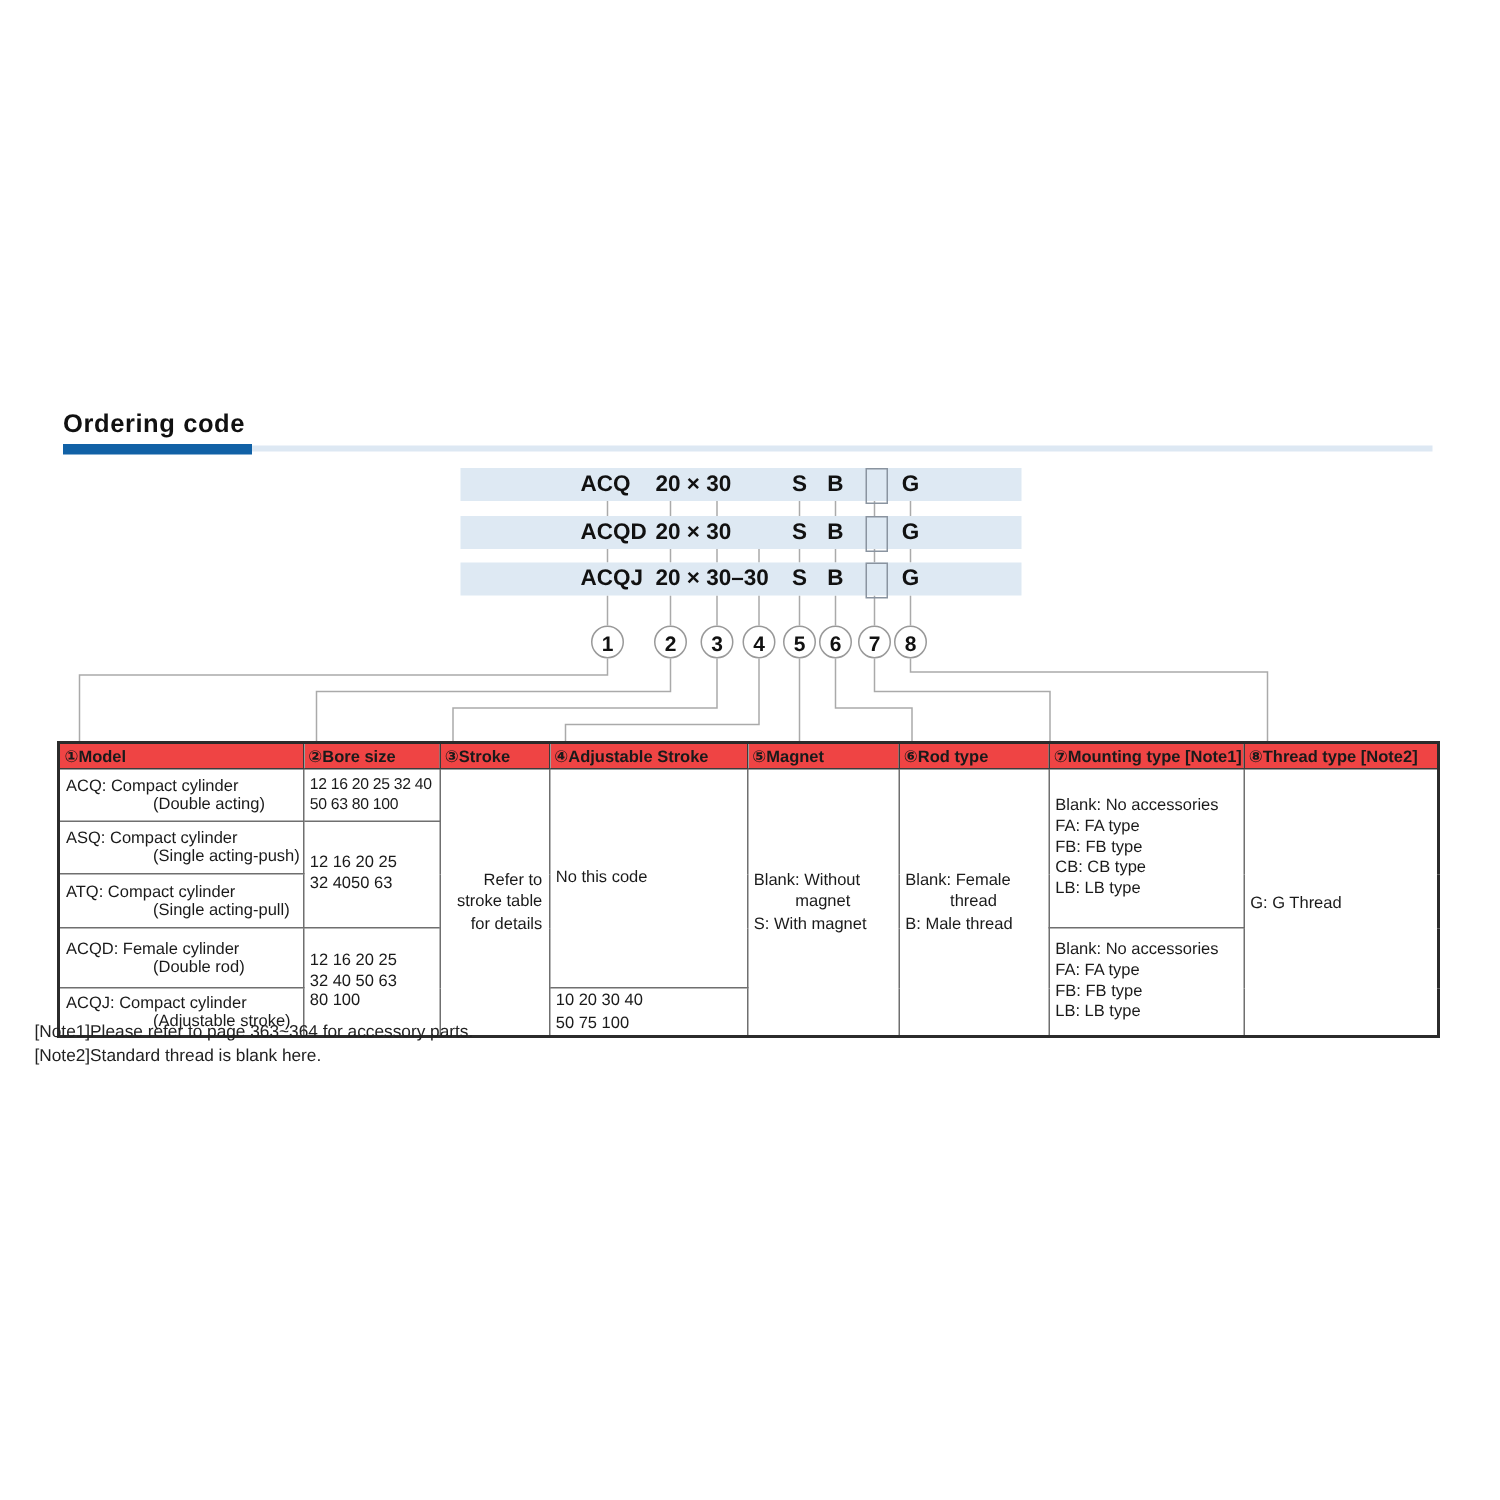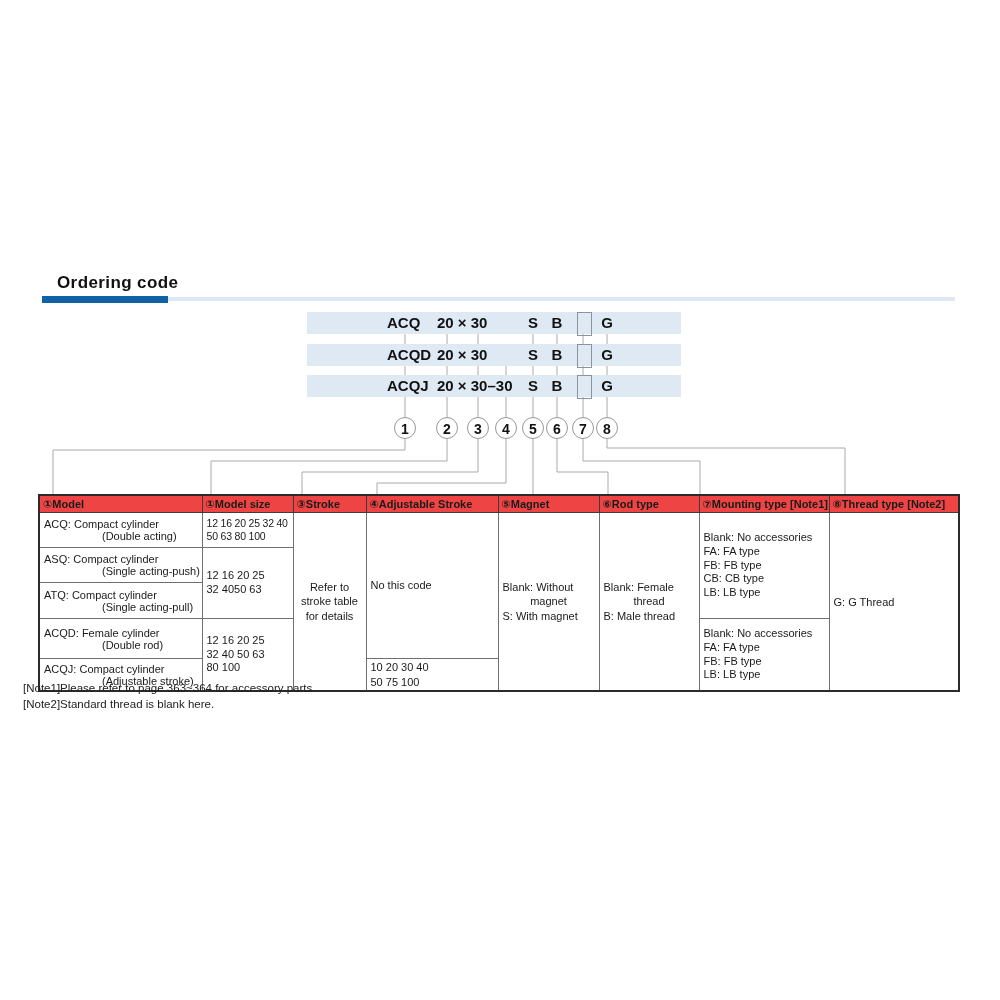--- a/index.html
+++ b/index.html
@@ -1,21 +1,21 @@
 <!DOCTYPE html>
 <html><head>
 <meta charset="utf-8">
 <style>
   html,body{margin:0;padding:0;background:#ffffff;}
   .canvas{
     position:relative;width:1000px;height:1000px;background:#ffffff;overflow:hidden;
     font-family:"Liberation Sans","DejaVu Sans",sans-serif;color:#1a1a1a;
   }
   
-  .page-title{position:absolute;left:42px;top:273px;font-size:17px;font-weight:bold;letter-spacing:.4px;color:#111;margin-left:15px;}
+  .page-title{position:absolute;left:42px;top:273px;font-size:17px;font-weight:bold;letter-spacing:.4px;color:#111;}
   .rule-dark{position:absolute;left:42px;top:296px;width:126px;height:7px;background:#1161a6;}
   .rule-light{position:absolute;left:168px;top:297px;width:787px;height:4px;background:#dde8f3;}
   
   .code-row{position:absolute;left:307px;width:374px;height:22px;background:#dee9f3;}
   .code-row span{position:absolute;top:0;height:22px;line-height:22px;font-size:15px;font-weight:bold;color:#111;white-space:nowrap;}
   .cr-model{left:80px;}
   .cr-size{left:130px;}
   .cr-s{left:215px;width:22px;text-align:center;}
   .cr-b{left:239px;width:22px;text-align:center;}
   .cr-box{position:absolute;left:270px;top:4px;width:13px;height:13px;border:1.5px solid #8a94a0;background:transparent;}
@@ -28,21 +28,21 @@
   table.spec{position:absolute;left:38px;top:494px;border-collapse:collapse;table-layout:fixed;
     width:920px;border:2px solid #2b2b2b;font-size:11px;color:#1a1a1a;}
   table.spec th{background:#ef4444;border:1px solid #3c3c3c;font-size:11px;font-weight:bold;
     text-align:left;padding:1px 2px 1px 3px;height:14px;white-space:nowrap;overflow:hidden;}
   table.spec td{border:1px solid #6f6f6f;vertical-align:middle;padding:1px 4px;background:#fff;}
   td.model-cell{padding-left:6px;margin-left:43px;}
   .model-l1{white-space:nowrap;}
   .model-l2{padding-left:58px;white-space:nowrap;}
   td.bore-cell{white-space:pre-line;padding-left:5px;font-size:11px;line-height:1.25;}
   td.bore-cell.small{font-size:10.5px;letter-spacing:-.2px;margin-left:35px;}
-  td.stroke-cell{text-align:center;white-space:pre-line;line-height:1.3;}
+  td.stroke-cell{text-align:right;white-space:pre-line;line-height:1.3;}
   td.adj-cell{padding-left:6px;white-space:pre-line;line-height:1.3;}
   td.magnet-cell,td.rod-cell{padding:1px 6px;line-height:1.3;margin-left:38px;}
   .align-r{text-align:center;}
   td.mount-cell{padding-left:5px;white-space:pre-line;line-height:1.27;}
   td.thread-cell{padding-left:5px;}
   
   .note{position:absolute;left:23px;font-size:11.5px;color:#222;white-space:nowrap;}
 </style>
 </head>
 <body>
@@ -114,21 +114,21 @@
         <col style="width:73px">
         <col style="width:132px">
       <col style="width:101px">
         <col style="width:100px">
         <col style="width:130px">
         <col style="width:130px">
     </colgroup>
     <tbody>
         <tr>
       <th>①Model</th>
-      <th>①Model size</th>
+      <th>②Bore size</th>
       <th>③Stroke</th>
       <th>④Adjustable Stroke</th>
       <th>⑤Magnet</th>
       <th>⑥Rod type</th>
       <th>⑦Mounting type [Note1]</th>
       <th>⑧Thread type [Note2]</th>
     </tr>
     <tr>
       <td class="model-cell" style="height:32px">
         <div class="model-l1">ACQ: Compact cylinder</div>

